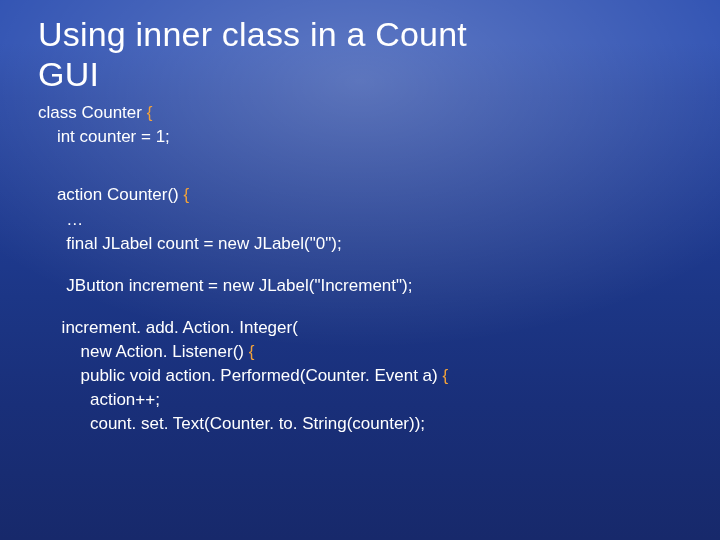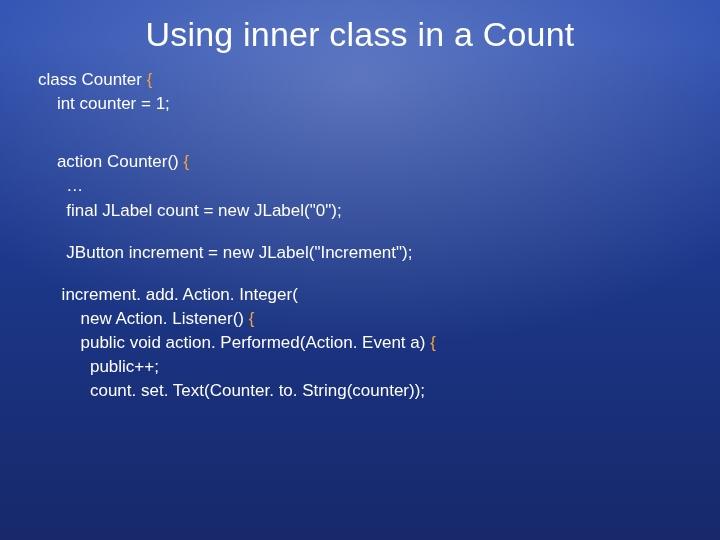--- a/index.html
+++ b/index.html
@@ -26,50 +26,50 @@
         #1c3686 55%,
         #192f79 75%,
         #17296b 100%);
     box-sizing: border-box;
     padding: 14px 38px 24px 38px;
   }
   .title {
     color: #ffffff;
     font-size: 34px;
     font-weight: 400;
-    text-align: center;
     line-height: 1.18;
-    margin: 0 auto 14px auto;
+    margin: 0 auto 7px auto;
     letter-spacing: 0.2px;
   }
   .code {
     color: #ffffff;
     font-size: 17px;
     line-height: 1.42;
     white-space: pre;
     font-family: Verdana, Geneva, sans-serif;
   }
   .kw { color: #f2a23a; } 
   .gap { display: block; height: 34px; }
   .gap2 { display: block; height: 18px; }
 </style>
 </head>
 <body>
 
 <div class="slide">
 
   <div class="title">
     <span>Using inner class in a Count</span><br>
+    <span>GUI</span>
   </div>
 
   <div class="code"><span>class Counter </span><span class="kw">{</span>
 <span>    int counter = 1;</span>
 <span class="gap"></span><span>    action Counter() </span><span class="kw">{</span>
 <span>      …</span>
 <span>      final JLabel count = new JLabel("0");</span>
 <span class="gap2"></span><span>      JButton increment = new JLabel("Increment");</span>
 <span class="gap2"></span><span>     increment. add. Action. Integer(</span>
 <span>         new Action. Listener() </span><span class="kw">{</span>
-<span>         public void action. Performed(Action. Event a) </span><span class="kw">{</span>
-<span>           public++;</span>
+<span>         public void action. Performed(Counter. Event a) </span><span class="kw">{</span>
+<span>           action++;</span>
 <span>           count. set. Text(Counter. to. String(counter));</span></div>
 
 </div>
 
 </body></html>

